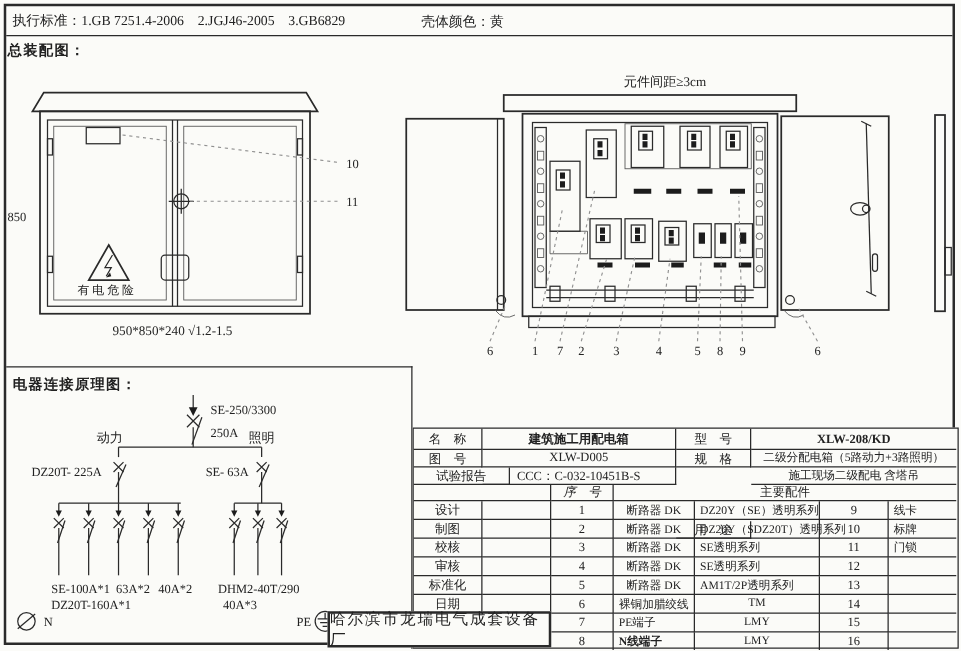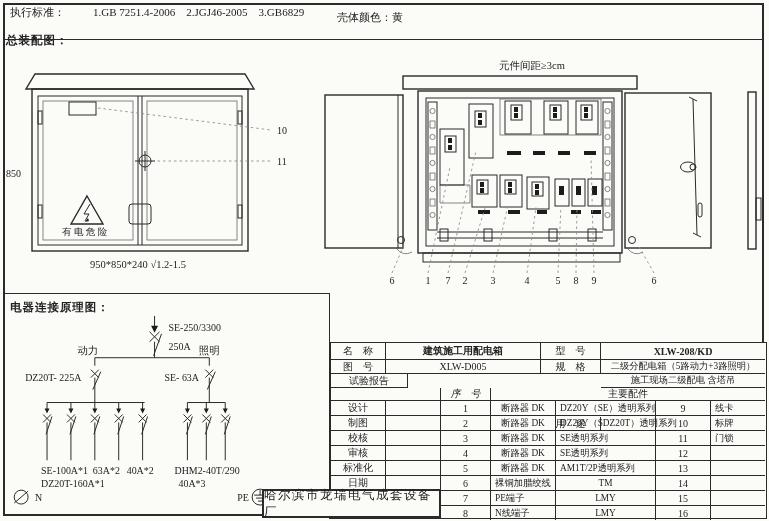--- a/index.html
+++ b/index.html
@@ -1,23 +1,23 @@
 <!DOCTYPE html>
 <html><head>
 <meta charset="utf-8">
 <style>
   html,body{margin:0;padding:0;}
   body{width:769px;height:521px;overflow:hidden;background:#ffffff;
        font-family:"Liberation Serif","DejaVu Serif",serif;color:#222;}
   .sheet{position:absolute;left:0;top:0;width:769px;height:521px;background:#fbfbf8;}
   .frame{position:absolute;left:3px;top:3px;width:761px;height:513px;
          border:2px solid #2a2a2a;box-sizing:border-box;}
-  .topbar{position:absolute;left:5px;top:5px;width:757px;height:35px;
+  .topbar{position:absolute;left:5px;top:5px;width:757px;height:24px;
           border-bottom:1.5px solid #2a2a2a;box-sizing:border-box;
-          font-size:11px;display:flex;align-items:flex-start;gap:28px;}
+          font-size:11px;display:flex;align-items:center;}
   .topbar .lbl{margin-left:5px;}
   .shellcolor{position:absolute;left:332px;top:0;height:24px;display:flex;align-items:center;}
   .sec-title{position:absolute;font-size:11.5px;font-weight:600;letter-spacing:1px;}
   svg{position:absolute;overflow:visible;}
   svg text{font-family:"Liberation Serif","DejaVu Serif",serif;fill:#222;}
   .ln{stroke:#2a2a2a;stroke-width:1;fill:none;}
   .ln2{stroke:#2a2a2a;stroke-width:1.4;fill:none;}
   .lt{stroke:#555;stroke-width:0.7;fill:none;}
   .dk{fill:#1c1c1c;stroke:none;}
   .lead{stroke:#8f8f8f;stroke-width:0.9;fill:none;stroke-dasharray:2.5 3;}
@@ -333,20 +333,21 @@
     <div class="cell b" style="left:55px;top:0;width:155px;height:17px;">建筑施工用配电箱</div>
     <div class="cell" style="left:210px;top:0;width:60px;height:17px;">型　号</div>
     <div class="cell b nr" style="left:270px;top:0;width:164px;height:17px;">XLW-208/KD</div>
 
     <div class="cell" style="left:0;top:17px;width:55px;height:14px;">图　号</div>
     <div class="cell" style="left:55px;top:17px;width:155px;height:14px;">XLW-D005</div>
     <div class="cell" style="left:210px;top:17px;width:60px;height:14px;">规　格</div>
     <div class="cell s9 nr" style="left:270px;top:17px;width:164px;height:14px;">二级分配电箱（5路动力+3路照明）</div>
 
     <div class="cell" style="left:0;top:31px;width:77px;height:14px;">试验报告</div>
+    <div class="cell" style="left:55px;top:31px;width:155px;height:14px;">CCC：C-032-10451B-S</div>
     <div class="cell" style="left:210px;top:31px;width:60px;height:14px;margin-top:43px;">用　途</div>
     <div class="cell s9 nr" style="left:270px;top:31px;width:164px;height:14px;">施工现场二级配电 含塔吊</div>
 
     <div class="cell" style="left:0;top:45px;width:110px;height:13px;"></div>
     <div class="cell" style="left:110px;top:45px;width:50px;height:13px;font-style:italic;">序　号</div>
     <div class="cell nr" style="left:160px;top:45px;width:274px;height:13px;">主要配件</div>
 
     <div class="cell" style="left:0;top:58px;width:55px;height:15px;">设计</div>
     <div class="cell" style="left:55px;top:58px;width:55px;height:15px;"></div>
     <div class="cell" style="left:0;top:73px;width:55px;height:15px;">制图</div>
@@ -396,21 +397,21 @@
     <div class="cell" style="left:325px;top:133px;width:55px;height:15px;">14</div>
     <div class="cell s9 nr" style="left:380px;top:133px;width:54px;height:15px;"></div>
 
     <div class="cell" style="left:110px;top:148px;width:50px;height:15px;">7</div>
     <div class="cell s9 tl" style="left:160px;top:148px;width:65px;height:15px;">PE端子</div>
     <div class="cell s9" style="left:225px;top:148px;width:100px;height:15px;">LMY</div>
     <div class="cell" style="left:325px;top:148px;width:55px;height:15px;">15</div>
     <div class="cell s9 nr" style="left:380px;top:148px;width:54px;height:15px;"></div>
 
     <div class="cell nb" style="left:110px;top:163px;width:50px;height:14px;">8</div>
-    <div class="cell s9 tl nb" style="left:160px;top:163px;width:65px;height:14px;">N线端子</div>
+    <div class="cell s9 tl nb" style="left:160px;top:163px;width:65px;height:14px;font-weight:bold;">N线端子</div>
     <div class="cell s9 nb" style="left:225px;top:163px;width:100px;height:14px;">LMY</div>
     <div class="cell nb" style="left:325px;top:163px;width:55px;height:14px;">16</div>
     <div class="cell s9 nr nb" style="left:380px;top:163px;width:54px;height:14px;"></div>
   </div>
 
   <div class="company">
     <span>哈尔滨市龙瑞电气成套设备厂</span>
   </div>
 </div>
 

